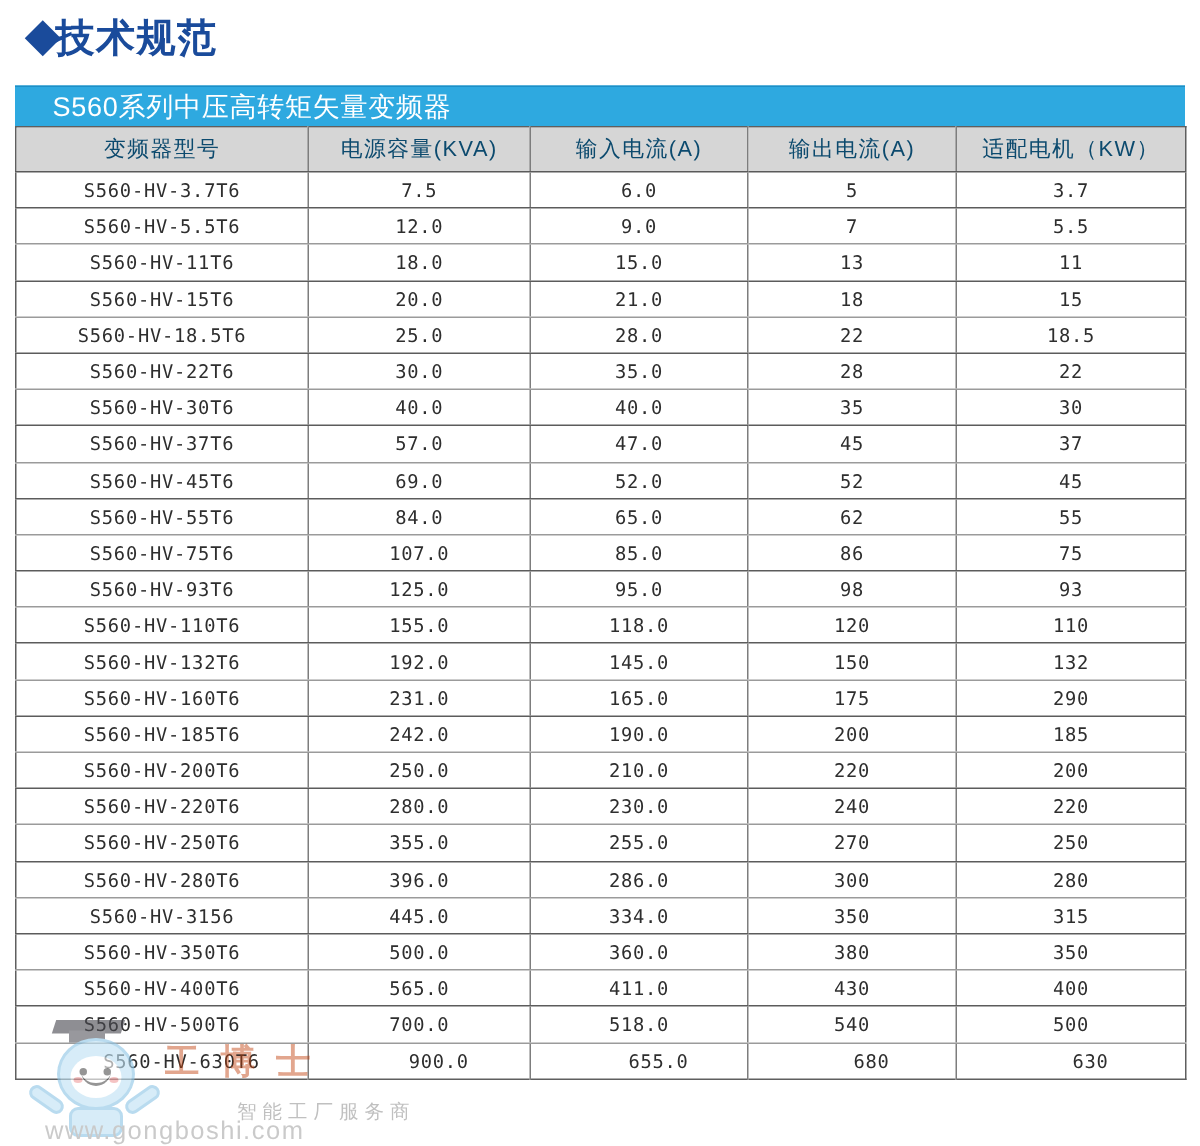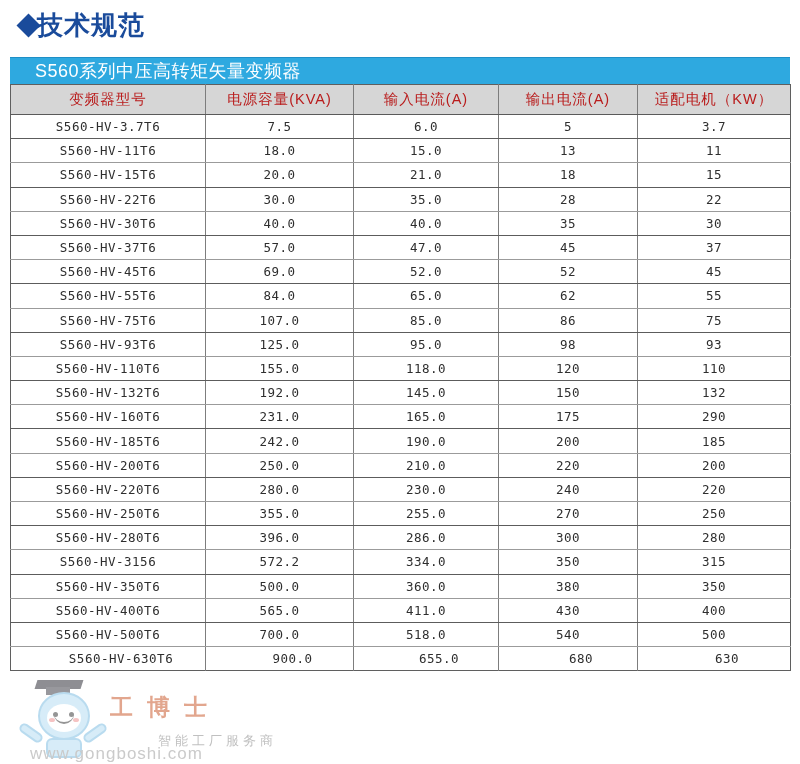--- a/index.html
+++ b/index.html
@@ -51,21 +51,21 @@
   th, td {
     border-left: 1px solid #7d7d7d;
     text-align: center;
     overflow: hidden;
     white-space: nowrap;
   }
   th:first-child, td:first-child { border-left: none; }
   thead th {
     height: 30px;
     background: #d6d6d6;
-    color: #b91c1c;
+    color: #0c4a6e;
     font-size: 14.5px;
     font-weight: normal;
     border-bottom: 1px solid #5a5a5a;
     letter-spacing: 1px;
   }
   tbody td {
     height: 24.2px;
     font-family: "DejaVu Sans Mono", "Liberation Mono", monospace;
     font-size: 12.5px;
     color: #2e2e2e;
@@ -179,34 +179,48 @@
     </thead>
     <tbody>
         <tr>
           <td>S560-HV-3.7T6</td>
           <td>7.5</td>
           <td>6.0</td>
           <td>5</td>
           <td>3.7</td>
         </tr>
         <tr>
+          <td>S560-HV-5.5T6</td>
+          <td>12.0</td>
+          <td>9.0</td>
+          <td>7</td>
+          <td>5.5</td>
+        </tr>
+        <tr>
           <td>S560-HV-11T6</td>
           <td>18.0</td>
           <td>15.0</td>
           <td>13</td>
           <td>11</td>
         </tr>
         <tr>
           <td>S560-HV-15T6</td>
           <td>20.0</td>
           <td>21.0</td>
           <td>18</td>
           <td>15</td>
         </tr>
         <tr>
+          <td>S560-HV-18.5T6</td>
+          <td>25.0</td>
+          <td>28.0</td>
+          <td>22</td>
+          <td>18.5</td>
+        </tr>
+        <tr>
           <td>S560-HV-22T6</td>
           <td>30.0</td>
           <td>35.0</td>
           <td>28</td>
           <td>22</td>
         </tr>
         <tr>
           <td>S560-HV-30T6</td>
           <td>40.0</td>
           <td>40.0</td>
@@ -299,21 +313,21 @@
         </tr>
         <tr>
           <td>S560-HV-280T6</td>
           <td>396.0</td>
           <td>286.0</td>
           <td>300</td>
           <td>280</td>
         </tr>
         <tr>
           <td>S560-HV-3156</td>
-          <td>572.2</td>
+          <td>445.0</td>
           <td>334.0</td>
           <td>350</td>
           <td>315</td>
         </tr>
         <tr>
           <td>S560-HV-350T6</td>
           <td>500.0</td>
           <td>360.0</td>
           <td>380</td>
           <td>350</td>

